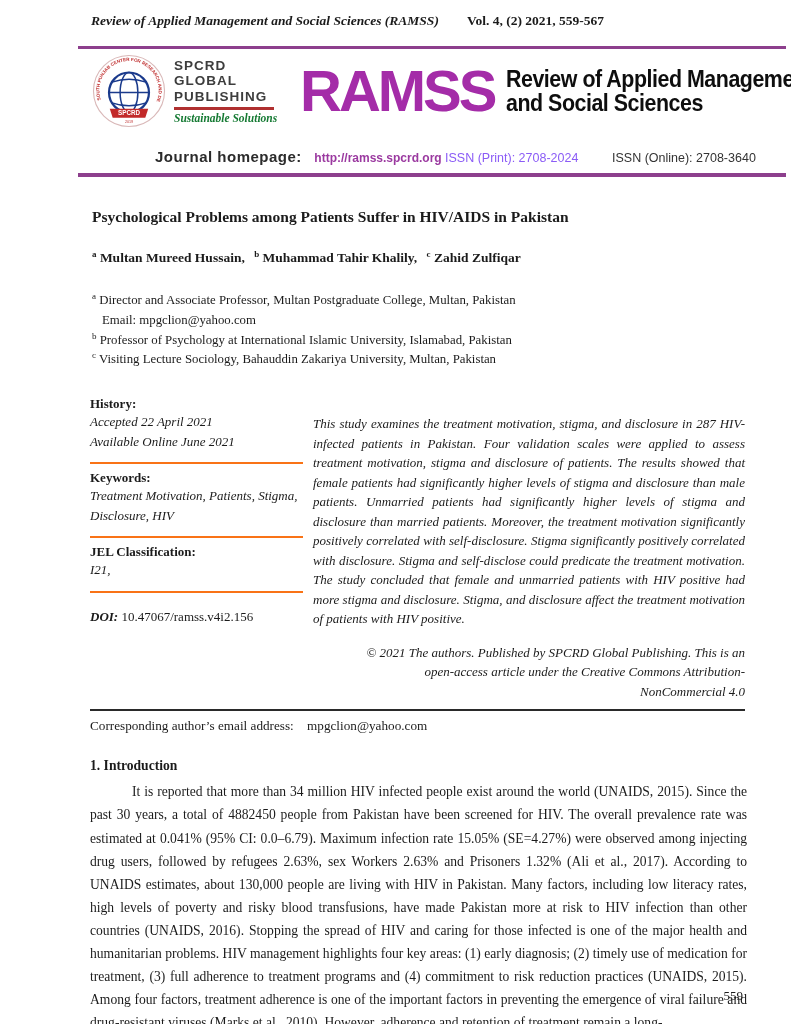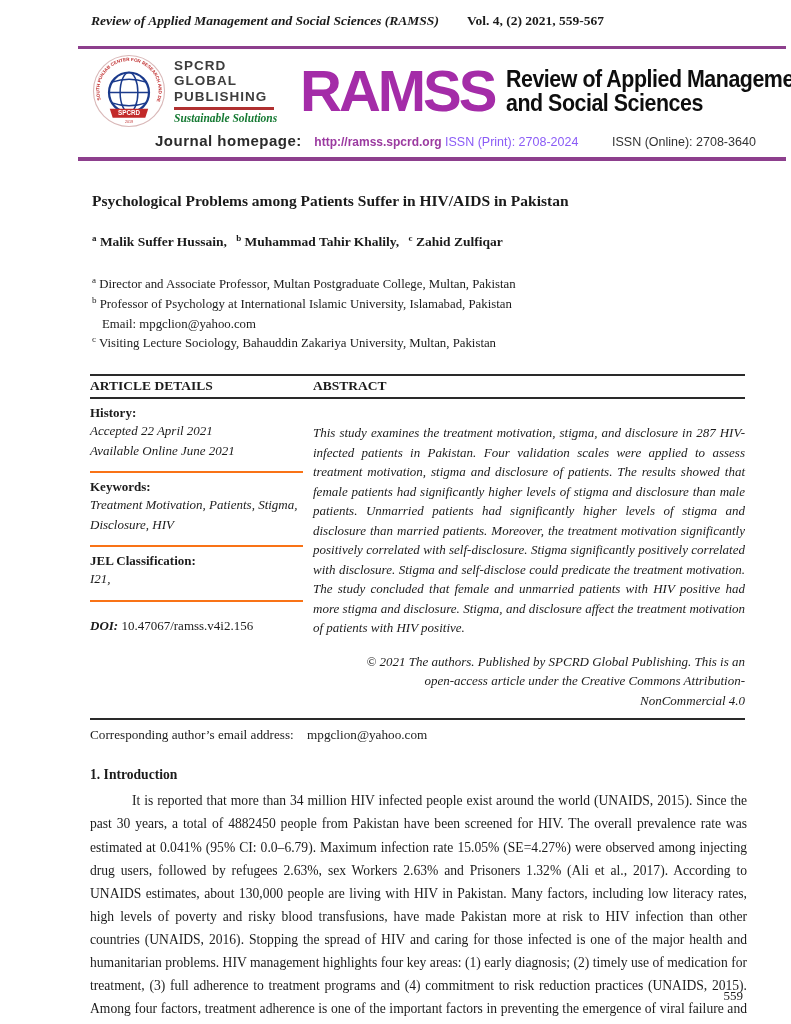--- a/index.html
+++ b/index.html
@@ -14,21 +14,21 @@
   
   .banner{margin:17px 0 0 78px;width:708px;border-top:3px solid #8d3f8d;border-bottom:4px solid #8d3f8d;background:#fff;padding:5px 0 3px 0;}
   .banner-top{display:flex;align-items:center;}
   .logo-wrap{width:74px;height:74px;margin-left:14px;flex:none;}
   .publisher{margin-left:8px;width:112px;flex:none;font-family:"Liberation Sans",sans-serif;}
   .pub-name{font-weight:bold;font-size:13.5px;letter-spacing:1px;color:#3d3d3d;line-height:1.15;}
   .pub-bar{height:3px;background:#b03030;width:100px;margin:3px 0 2px 0;}
   .pub-tagline{font-family:"Liberation Serif",serif;font-style:italic;font-weight:bold;font-size:11.5px;color:#157a33;}
   .acronym{font-family:"Liberation Sans",sans-serif;font-weight:bold;font-size:58px;color:#a42ca8;letter-spacing:-3px;margin-left:14px;flex:none;line-height:1;}
   .banner-title{margin-left:12px;font-family:"Liberation Sans",sans-serif;font-weight:bold;font-size:23px;line-height:1.05;color:#0e0e0e;letter-spacing:-0.5px;transform:scaleX(0.93);transform-origin:left center;white-space:nowrap;}
-  .banner-bottom{position:relative;height:22px;margin-top:4px;font-family:"Liberation Sans",sans-serif;}
+  .banner-bottom{position:relative;height:22px;margin-top:20px;font-family:"Liberation Sans",sans-serif;}
   .homepage{position:absolute;left:77px;top:0;}
   .homepage-label{font-weight:bold;font-size:15px;color:#2b2b2b;letter-spacing:0.5px;}
   .homepage-url{font-weight:bold;font-size:12px;color:#9b3aa0;margin-left:8px;text-decoration:none;}
   .issn-print{position:absolute;left:367px;top:3px;font-size:12.5px;color:#8b5cf6;}
   .issn-online{position:absolute;left:534px;top:3px;font-size:12.5px;color:#333;}
 
   
   .art-title{margin:31px 0 0 92px;width:655px;font-size:15.5px;font-weight:bold;}
   .authors{margin:24px 0 0 92px;font-size:13.5px;font-weight:bold;}
   .authors .auth{margin-right:6px;}
@@ -115,37 +115,33 @@
         <a class="homepage-url" href="#">http://ramss.spcrd.org</a>
       </span>
       <span class="issn-print">ISSN (Print): 2708-2024</span>
       <span class="issn-online">ISSN (Online): 2708-3640</span>
     </div>
   </div>
 
   <div class="art-title">Psychological Problems among Patients Suffer in HIV/AIDS in Pakistan</div>
 
   <div class="authors">
-    <span class="auth"><sup class="s">a</sup> <span>Malik Suffer Hussain,</span></span>
+    <span class="auth"><sup class="s">a</sup> <span>Multan Mureed Hussain,</span></span>
     <span class="auth"><sup class="s">b</sup> <span>Muhammad Tahir Khalily,</span></span>
     <span class="auth"><sup class="s">c</sup> <span>Zahid Zulfiqar</span></span>
   </div>
 
   <div class="affiliations">
     <div class="aff-line"><sup class="s">a</sup> <span>Director and Associate Professor, Multan Postgraduate College, Multan, Pakistan</span></div>
+    <div class="aff-line aff-indent"><span>Email: mpgclion@yahoo.com</span></div>
     <div class="aff-line"><sup class="s">b</sup> <span>Professor of Psychology at International Islamic University, Islamabad, Pakistan</span></div>
-    <div class="aff-line aff-indent"><span>Email: mpgclion@yahoo.com</span></div>
     <div class="aff-line"><sup class="s">c</sup> <span>Visiting Lecture Sociology, Bahauddin Zakariya University, Multan, Pakistan</span></div>
   </div>
 
   <div class="dt">
-    <div class="dt-head">
-      <div class="hl">ARTICLE DETAILS</div>
-      <div class="hr">ABSTRACT</div>
-    </div>
     <div class="dt-body">
       <div class="dt-left">
         <div class="dt-sec">
           <div class="lbl">History:</div>
           <div class="it">Accepted 22 April 2021</div>
           <div class="it">Available Online June 2021</div>
         </div>
         <div class="dt-sec">
           <div class="lbl">Keywords:</div>
           <div class="it">Treatment Motivation, Patients, Stigma, Disclosure, HIV</div>

